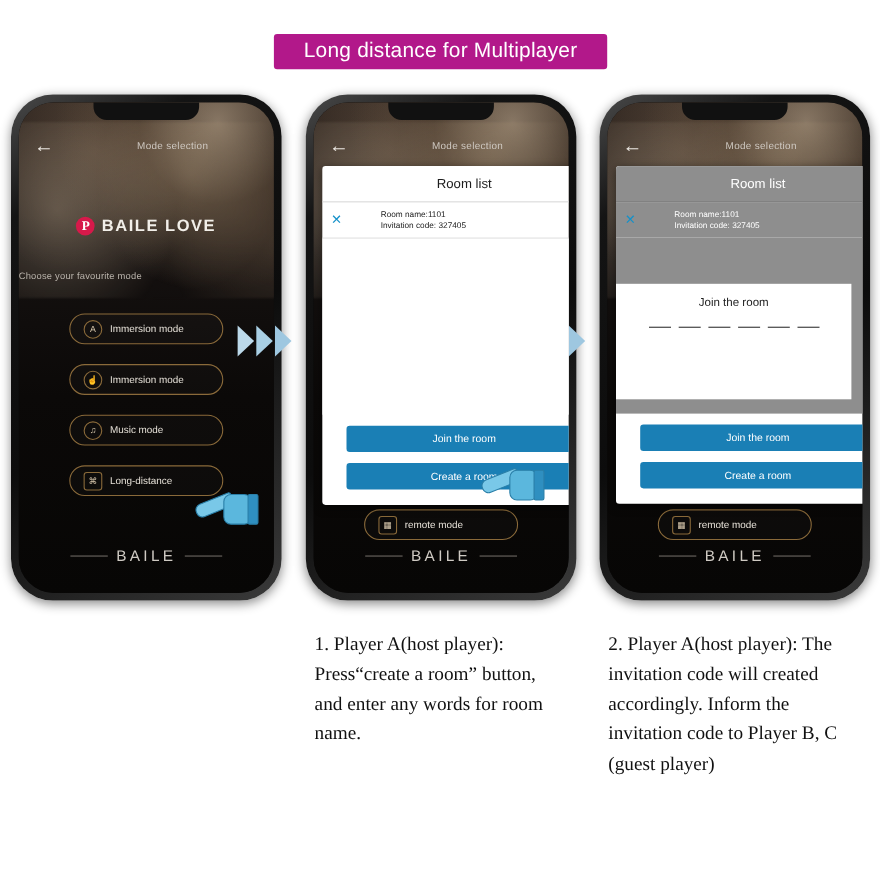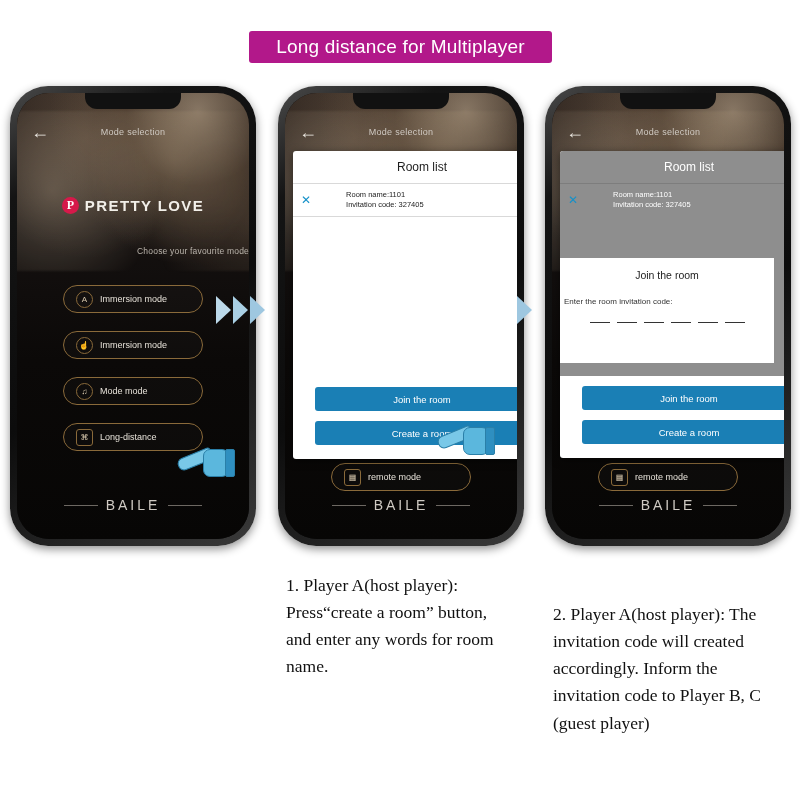--- a/index.html
+++ b/index.html
@@ -59,39 +59,39 @@
 
   .topbar{
     position:absolute;left:0;top:26px;width:100%;height:26px;
     display:flex;align-items:center;
   }
   .backarrow{
     margin-left:14px;color:#e8e4de;font-size:18px;line-height:1;cursor:pointer;
   }
   .modetitle{
     position:absolute;left:0;width:100%;text-align:center;
-    color:#cfc9c2;font-size:9px;letter-spacing:.3px;
+    color:#cfc9c2;font-size:9px;letter-spacing:.3px;padding-left:24px;
   }
 
   
   .brand{
     position:absolute;left:0;top:104px;width:100%;
     display:flex;align-items:center;justify-content:center;gap:6px;
   }
   .brand .pmark{
     width:17px;height:17px;border-radius:50%;
     background:#d6194a;color:#fff;font-size:12px;font-weight:bold;
     display:flex;align-items:center;justify-content:center;
     font-family:"Liberation Serif",serif;
   }
   .brand .btext{
     color:#f2efe9;font-size:15px;font-weight:bold;letter-spacing:1.4px;
   }
   .choose{
-    position:absolute;left:0;top:153px;width:100%;text-align:right;
+    position:absolute;left:0;top:153px;width:100%;text-align:left;
     color:#b9b3ab;font-size:8.5px;letter-spacing:.2px;
   }
 
   
   .modes{position:absolute;left:0;top:192px;width:100%;}
   .modebtn{
     width:140px;height:28px;margin:0 auto 18px auto;
     border:1px solid #8a6a3a;border-radius:15px;
     display:flex;align-items:center;gap:7px;padding-left:12px;box-sizing:border-box;
     color:#e6e1d8;font-size:9px;cursor:pointer;
@@ -185,21 +185,21 @@
   }
   .chev.c2{border-left-color:#a9cfe4;}
   .chev.c3{border-left-color:#9ec7e0;}
 
   
   .caption{
     position:absolute;font-family:"Liberation Serif", serif;
     font-size:17.5px;color:#111;line-height:1.55;width:215px;
   }
   #cap1{left:286px;top:572px;}
-  #cap2{left:553px;top:572px;margin-top:29px;}
+  #cap2{left:553px;top:572px;}
 </style>
 </head>
 <body>
 
 <div class="banner">
   <span>Long distance for Multiplayer</span>
 </div>
 
 <div class="phone" id="phone1">
   <div class="screen">
@@ -208,36 +208,36 @@
       </div>
     <div class="notch"></div>
 
     <div class="topbar">
       <div class="backarrow">←</div>
       <div class="modetitle">Mode selection</div>
     </div>
 
     <div class="brand">
       <div class="pmark">P</div>
-      <div class="btext">PRETTY LOVE</div>
+      <div class="btext">BAILE LOVE</div>
     </div>
     <div class="choose">Choose your favourite mode</div>
 
     <div class="modes">
       <div class="modebtn">
         <span class="mi">A</span>
         <span>Immersion mode</span>
       </div>
       <div class="modebtn">
         <span class="mi">☝</span>
         <span>Immersion mode</span>
       </div>
       <div class="modebtn">
         <span class="mi">♫</span>
-        <span>Mode mode</span>
+        <span>Music mode</span>
       </div>
       <div class="modebtn square">
         <span class="mi">⌘</span>
         <span>Long-distance</span>
       </div>
     </div>
 
     <div class="baile">
       <span class="ln"></span>
       <span class="bt">BAILE</span>
@@ -351,21 +351,20 @@
       </div>
       <div class="dlg-body"></div>
       <div class="dlg-actions">
         <div class="bluebtn">Join the room</div>
         <div class="bluebtn">Create a room</div>
       </div>
     </div>
 
     <div class="join-panel">
       <div class="jt">Join the room</div>
-      <div class="jl">Enter the room invitation code:</div>
       <div class="dashes">
         <i></i>
         <i></i>
         <i></i>
         <i></i>
         <i></i>
         <i></i>
       </div>
     </div>
   </div>

